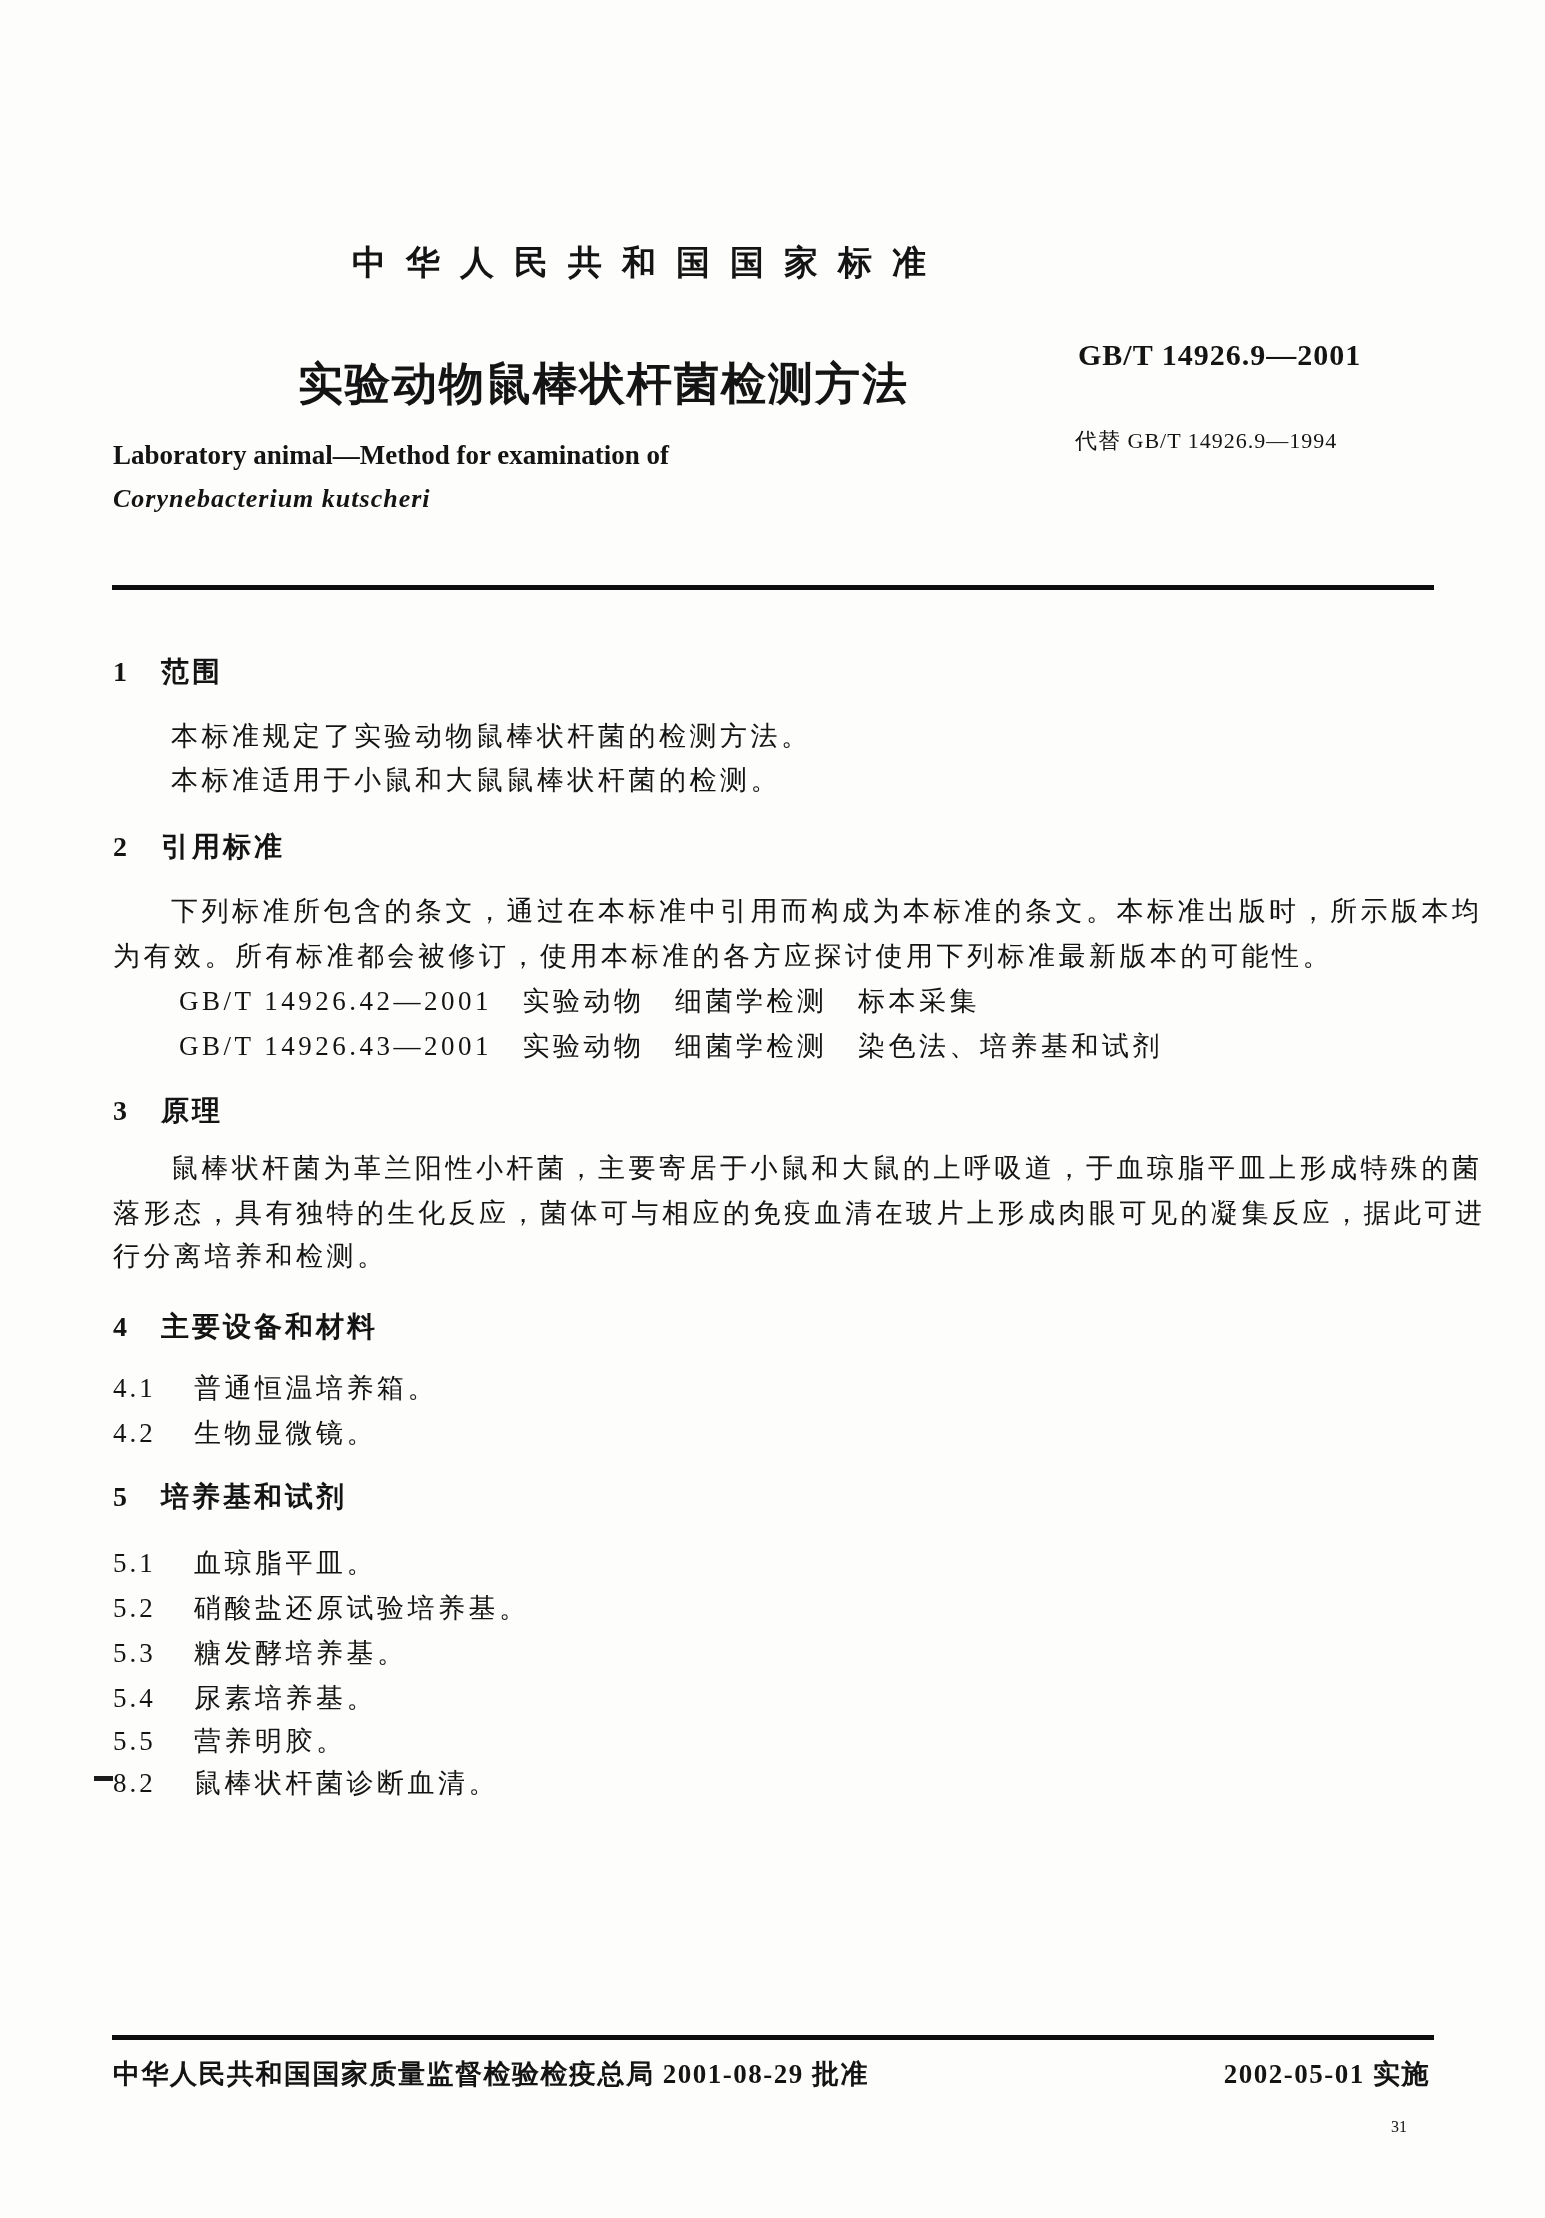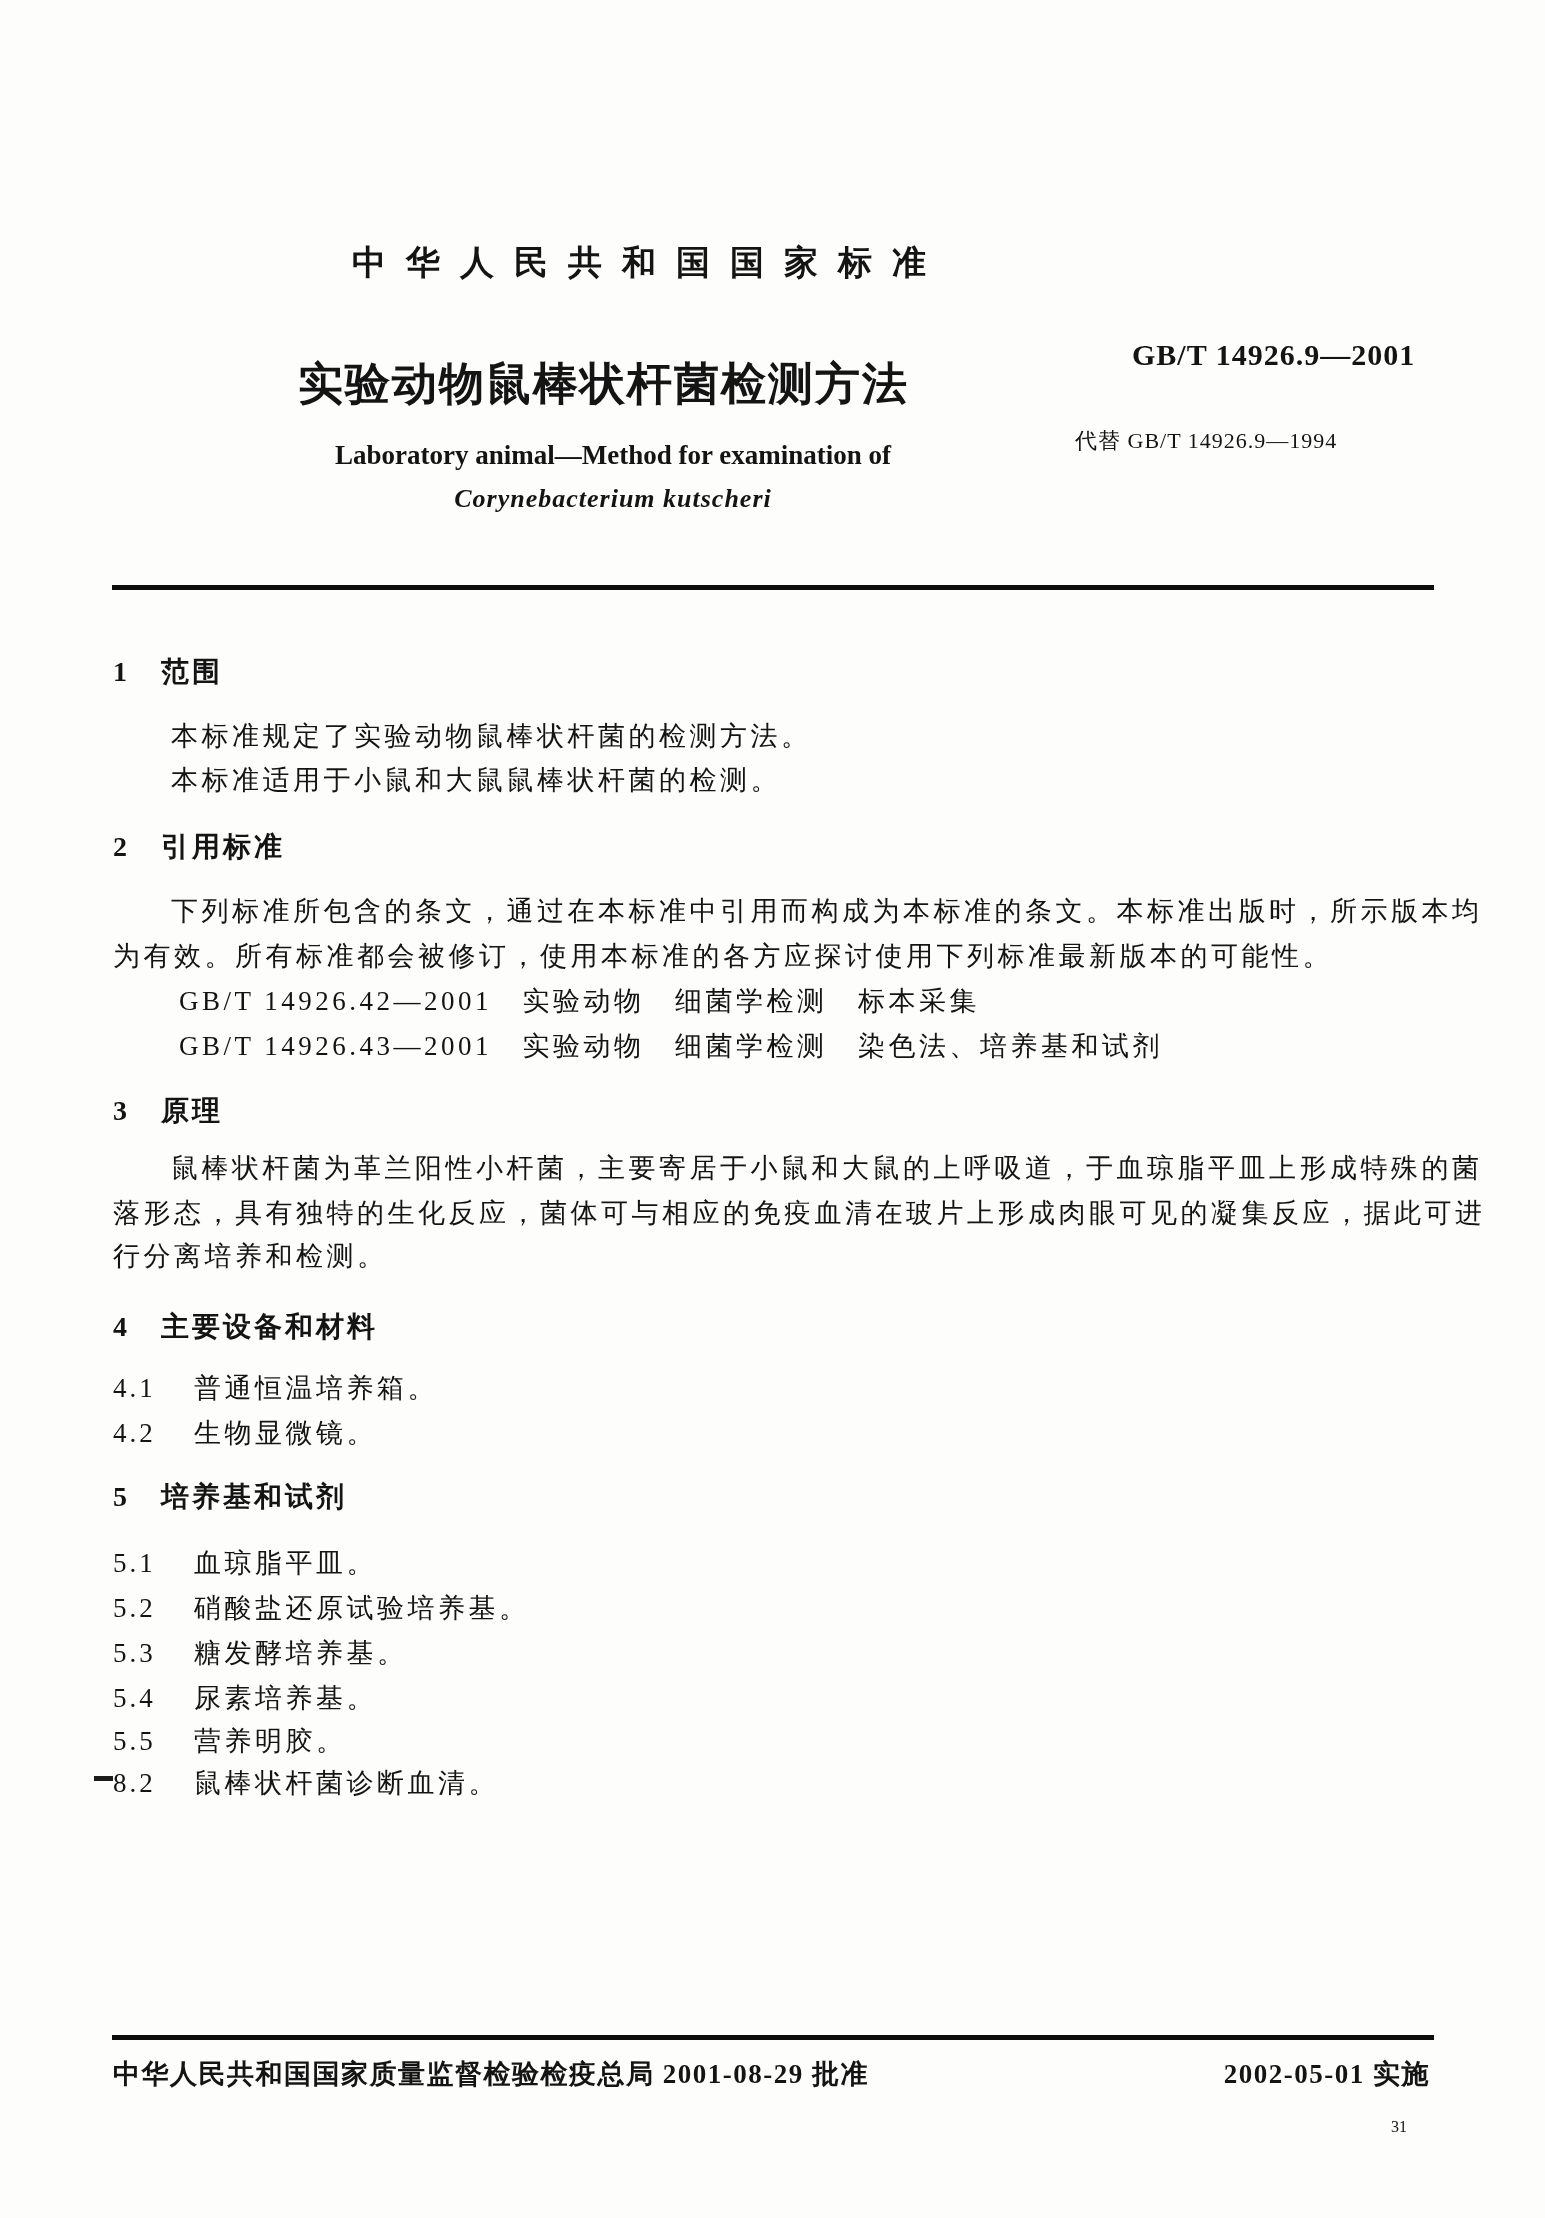--- a/index.html
+++ b/index.html
@@ -18,28 +18,28 @@
   .std-label{
     left:352px;top:240px;
     font-size:34px;font-weight:bold;letter-spacing:20px;
   }
   .title-cn{
     left:298px;top:354px;
     font-size:45px;font-weight:bold;letter-spacing:2px;
   }
   .title-cn .part2{}
   .std-number{
-    left:1132px;top:338px;
+    left:1078px;top:338px;
     font-size:30px;font-weight:bold;letter-spacing:1px;
   }
   .replaces{
     left:1075px;top:426px;
     font-size:22px;letter-spacing:1px;
   }
-  .en-wrap{left:113px;top:440px;width:1000px;text-align:center;white-space:nowrap;}
+  .en-wrap{left:113px;top:440px;width:1000px;text-align:left;white-space:nowrap;}
   .en-line1{font-size:27px;font-weight:bold;}
   .en-line2{margin-top:13px;font-size:26px;font-weight:bold;font-style:italic;letter-spacing:1px;}
 
   .rule{left:112px;width:1322px;height:5px;background:#0d0d0d;}
   .rule-top{top:585px;}
   .rule-bottom{top:2035px;}
 
   
   .sec-heading{
     left:113px;

